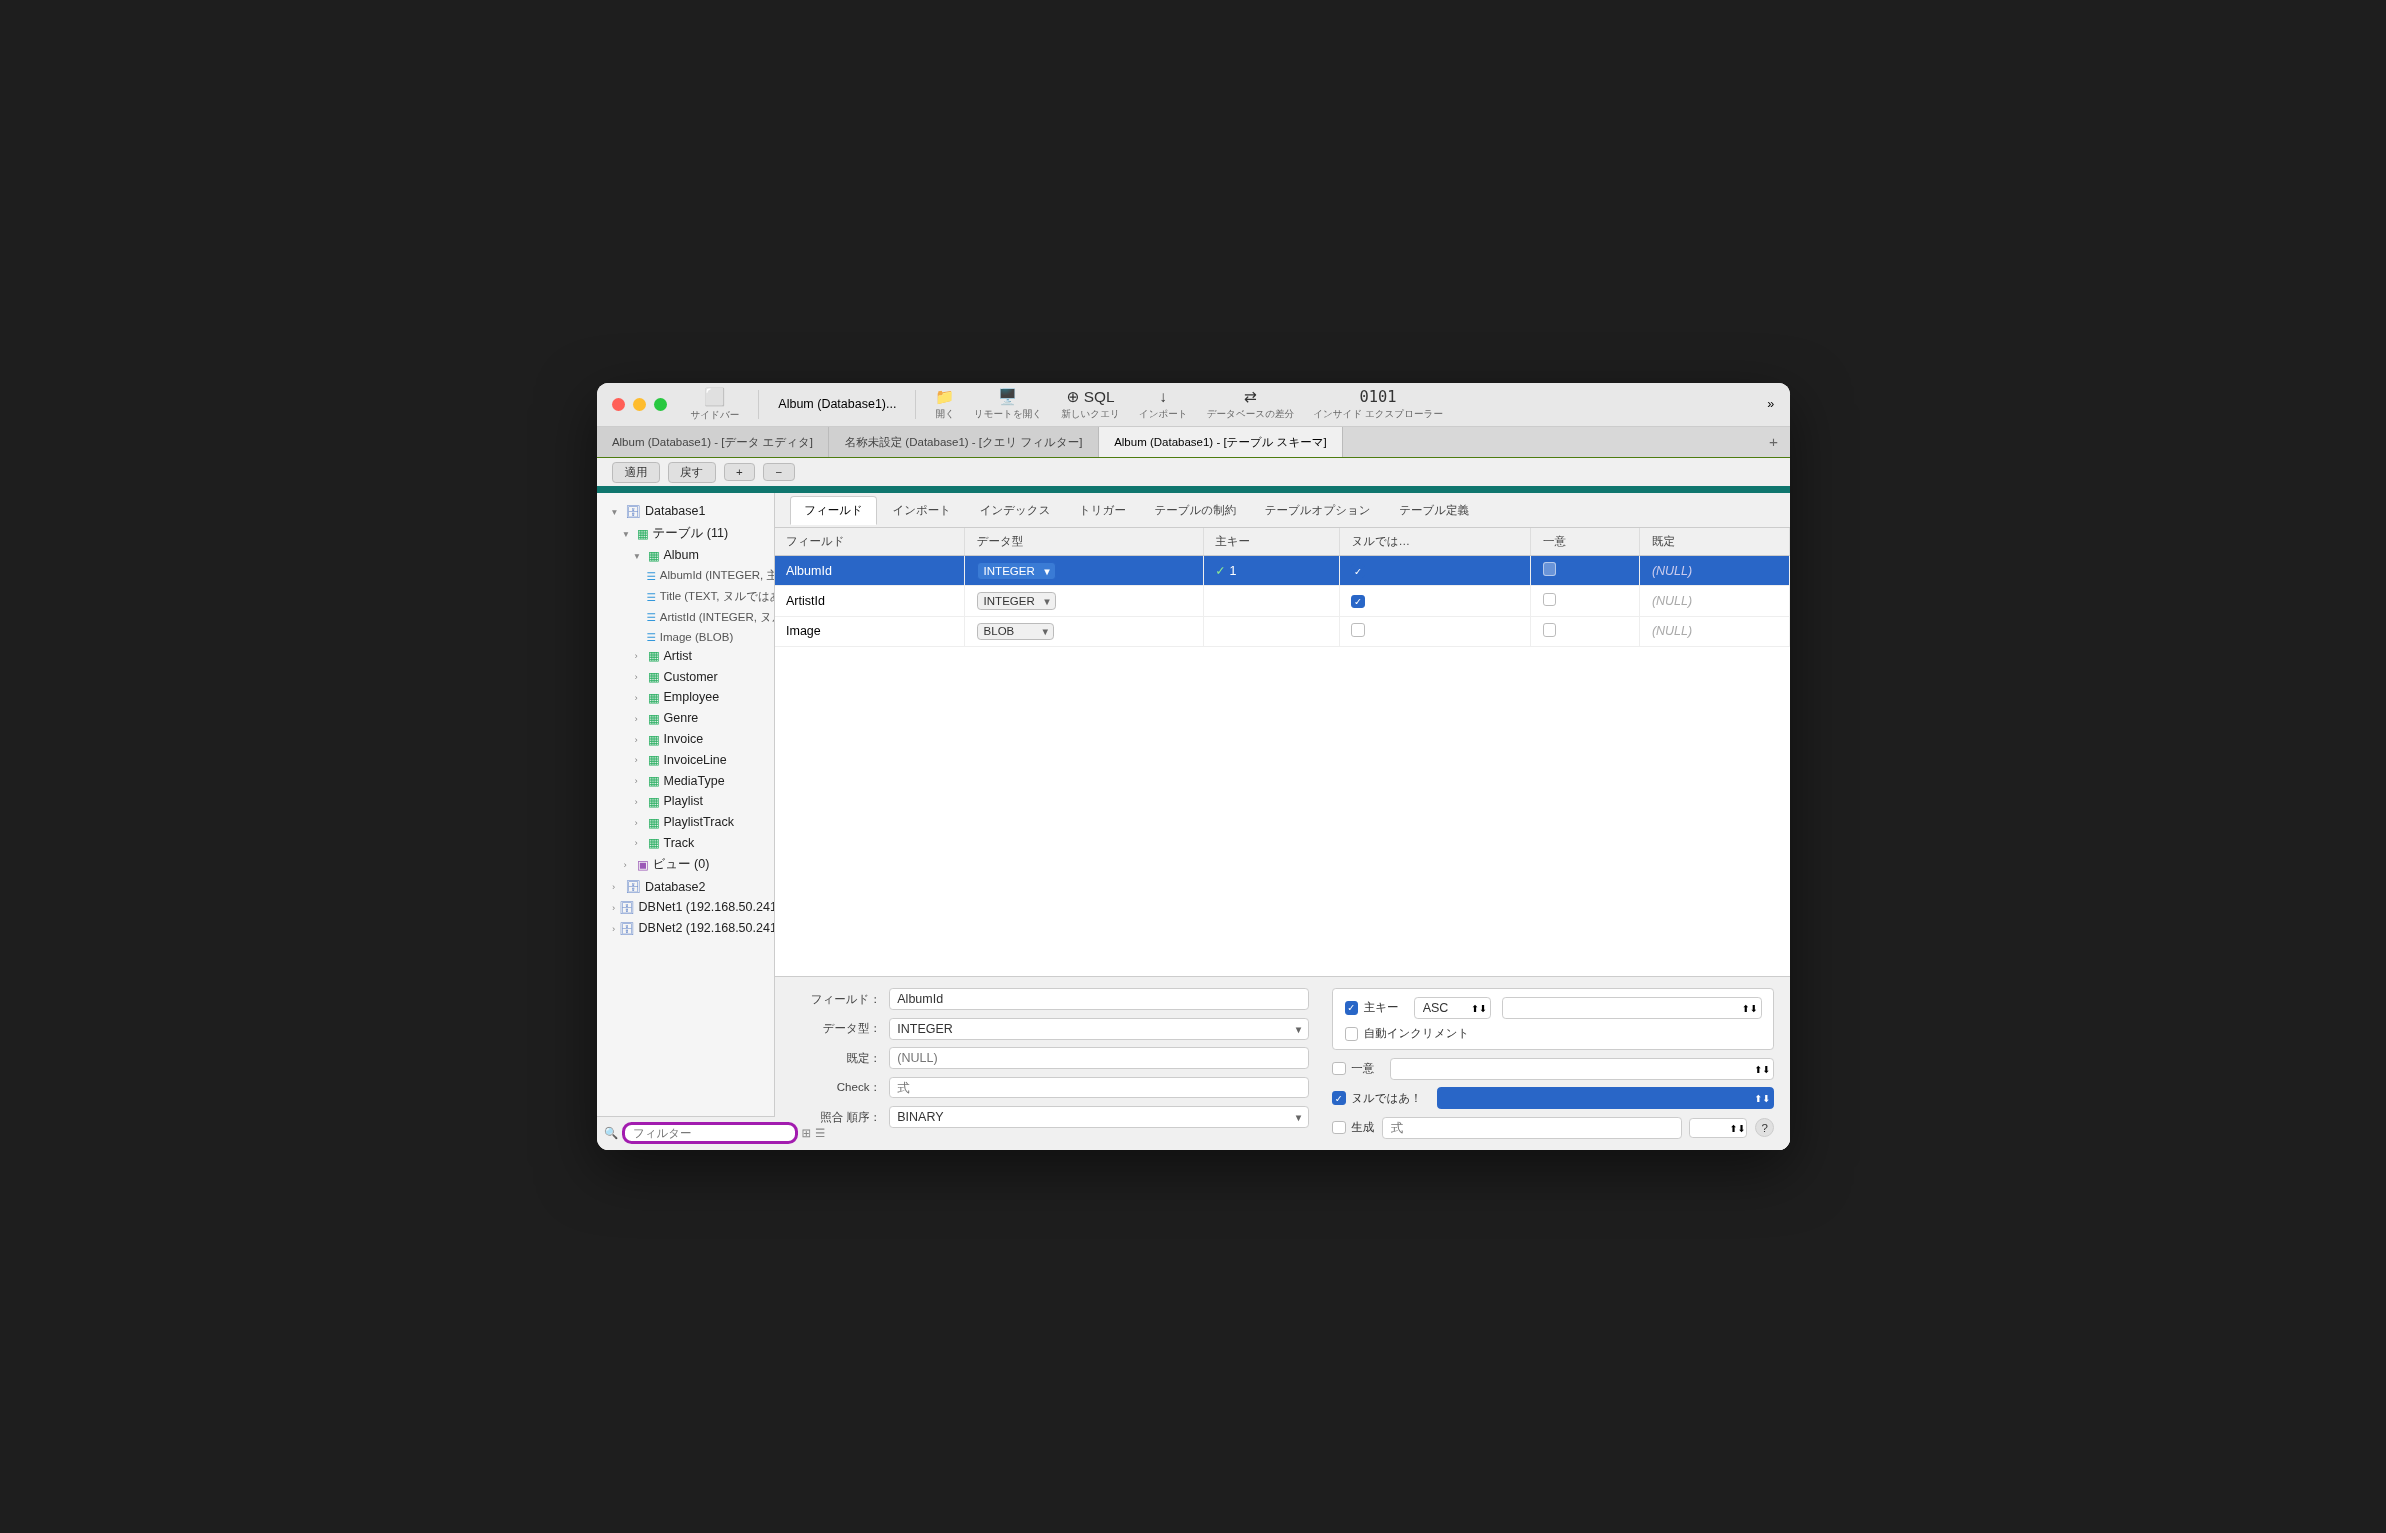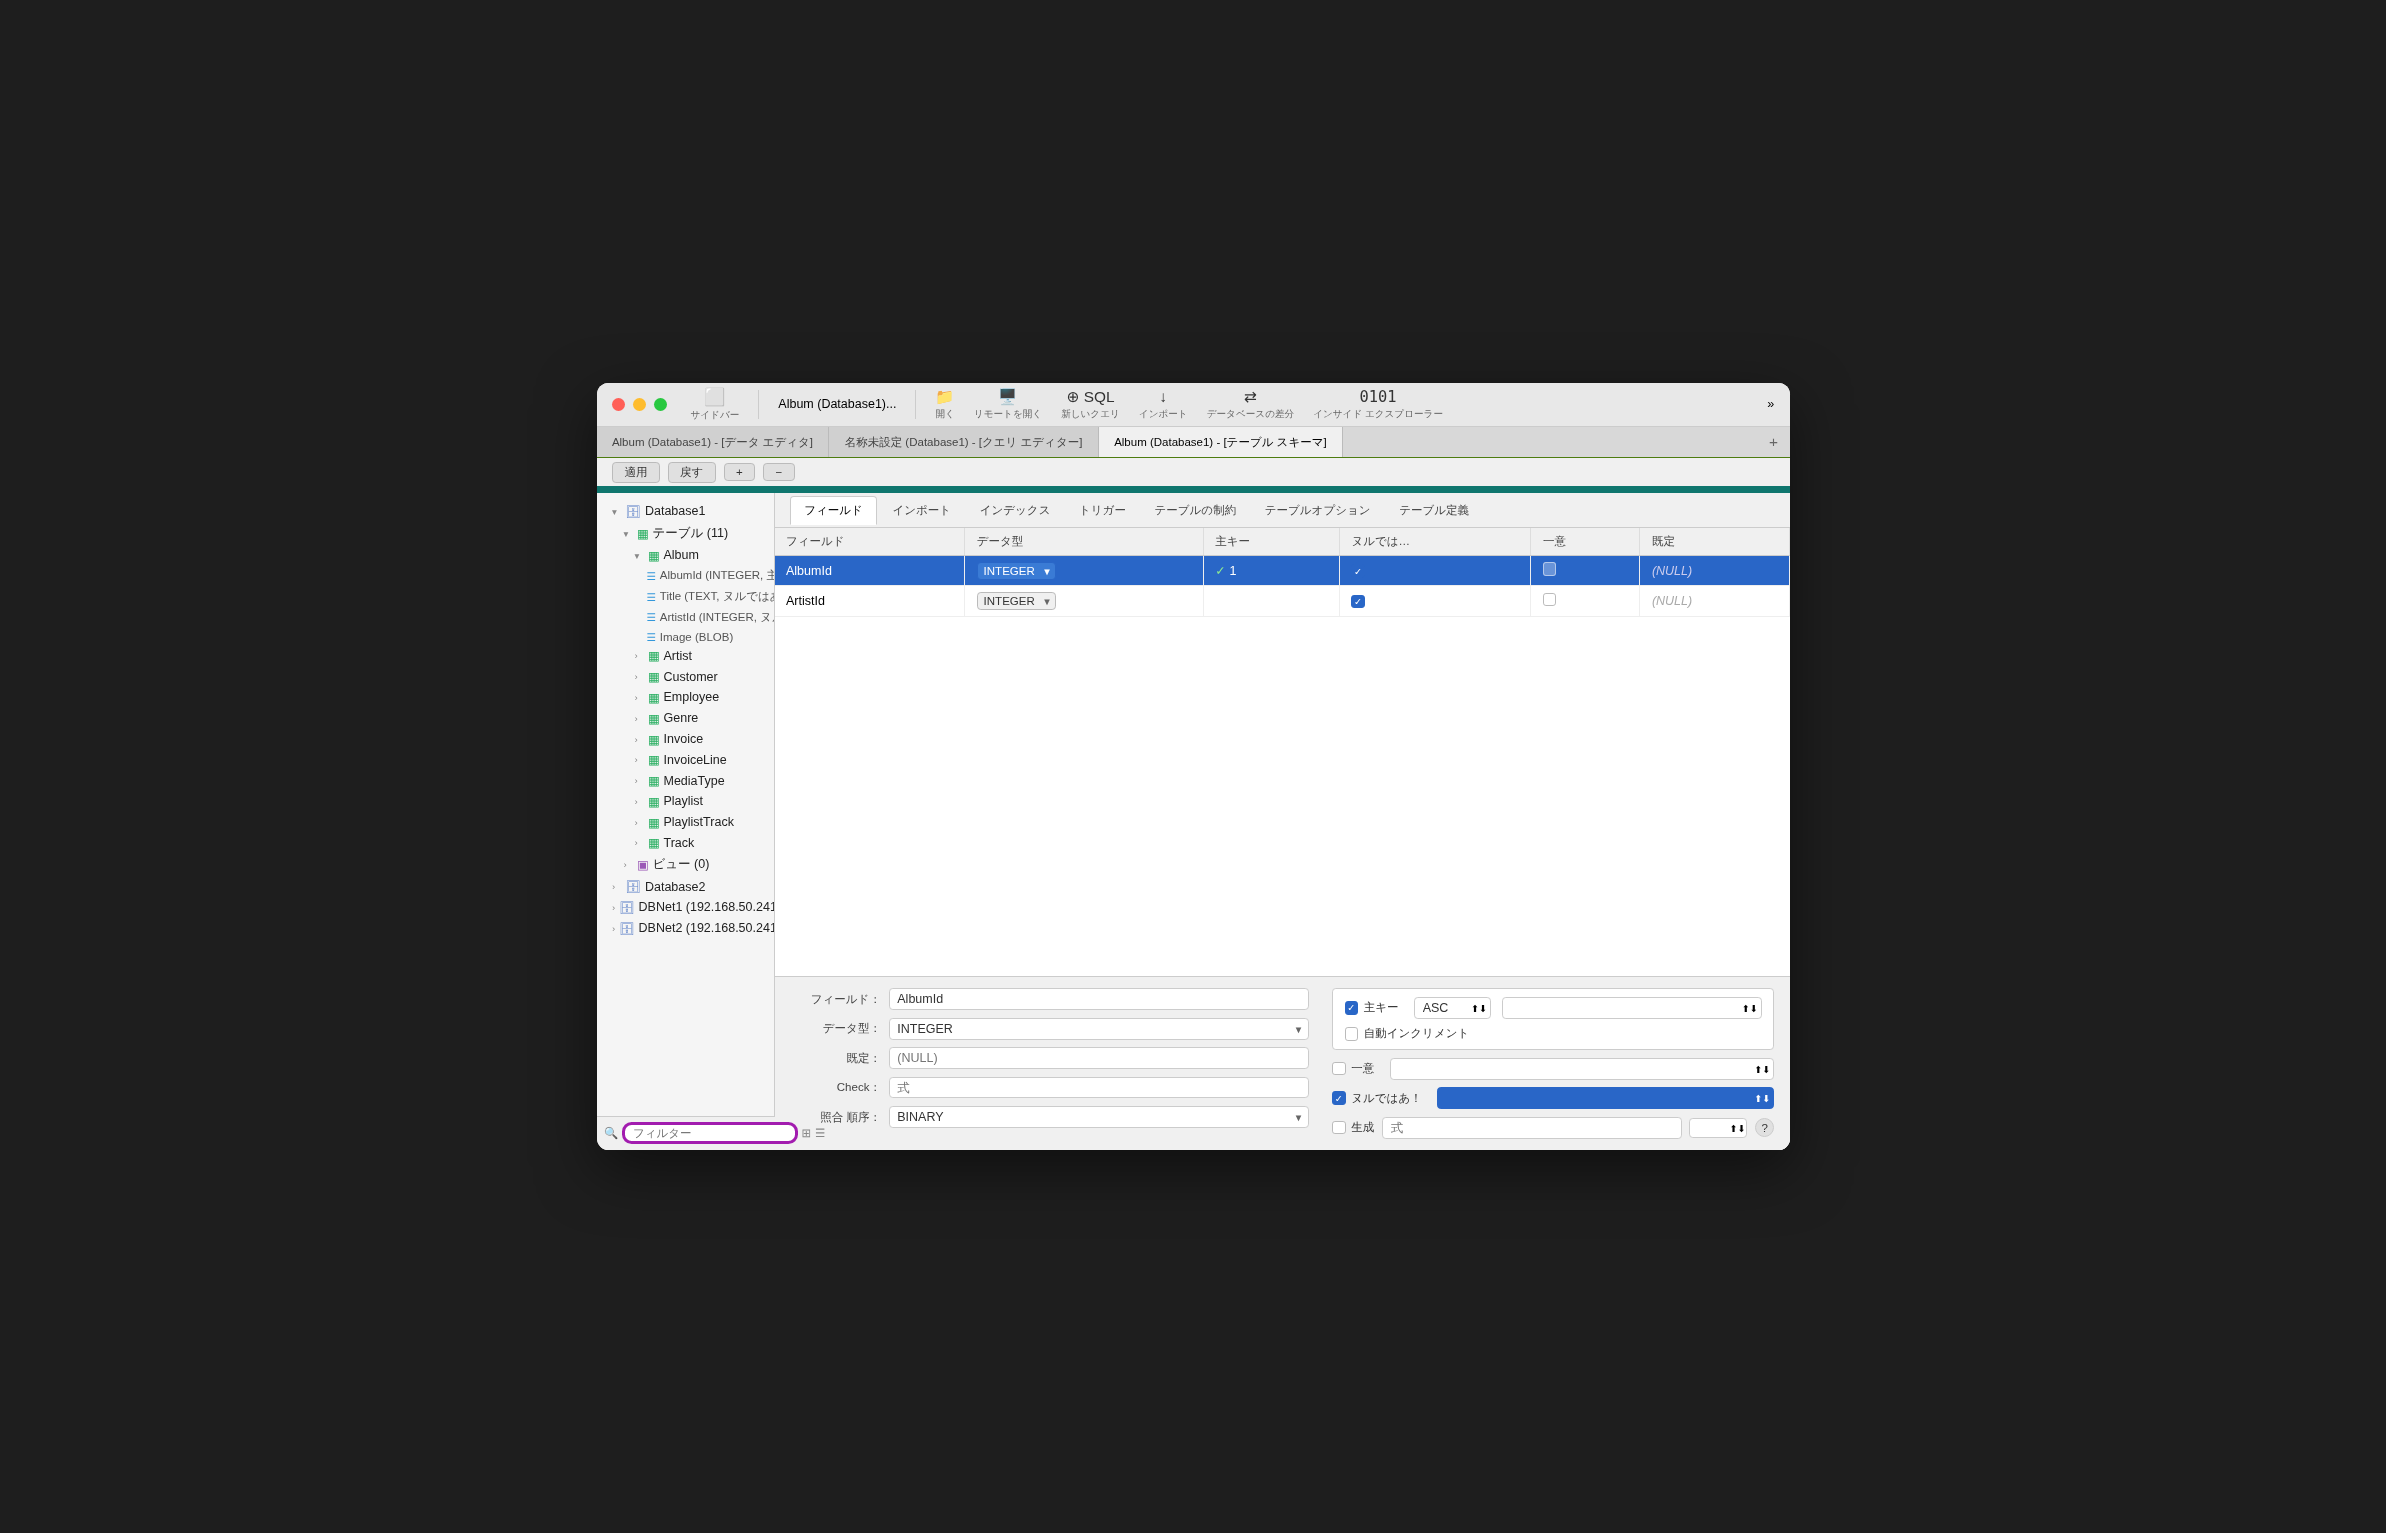--- a/index.html
+++ b/index.html
@@ -476,21 +476,21 @@
       </div>
       <div style="margin-left:auto; cursor:pointer;">»</div>
     </div>
   </div>
 
   <div class="tabbar">
     <div class="tab">
       <span>Album (Database1) - [データ エディタ]</span>
     </div>
     <div class="tab">
-      <span>名称未設定 (Database1) - [クエリ エディター]</span>
+      <span>名称未設定 (Database1) - [クエリ フィルター]</span>
     </div>
     <div class="tab active">
       <span>Album (Database1) - [テーブル スキーマ]</span>
     </div>
     <div class="tab-add">+</div>
   </div>
 
   <div class="actionbar">
     <button class="action-btn">適用</button>
     <button class="action-btn">戻す</button>
@@ -704,20 +704,41 @@
                 <div class="checkbox checked">✓</div>
               </td>
               <td>
                 <div class="checkbox"></div>
               </td>
               <td>
                 <span class="null-val">(NULL)</span>
               </td>
             </tr>
 
+            <tr>
+              <td>Image</td>
+              <td>
+                <div class="select-wrapper">
+                  <select class="type-select">
+                    <option>BLOB</option>
+                  </select>
+                  <span class="select-arrow">▼</span>
+                </div>
+              </td>
+              <td></td>
+              <td>
+                <div class="checkbox"></div>
+              </td>
+              <td>
+                <div class="checkbox"></div>
+              </td>
+              <td>
+                <span class="null-val">(NULL)</span>
+              </td>
+            </tr>
           </tbody>
         </table>
       </div>
 
       <div class="bottom-panel">
 
         <div class="form-left">
           <div class="form-row">
             <span class="form-label">フィールド：</span>
             <input class="form-input filled" type="text" value="AlbumId" style="">

